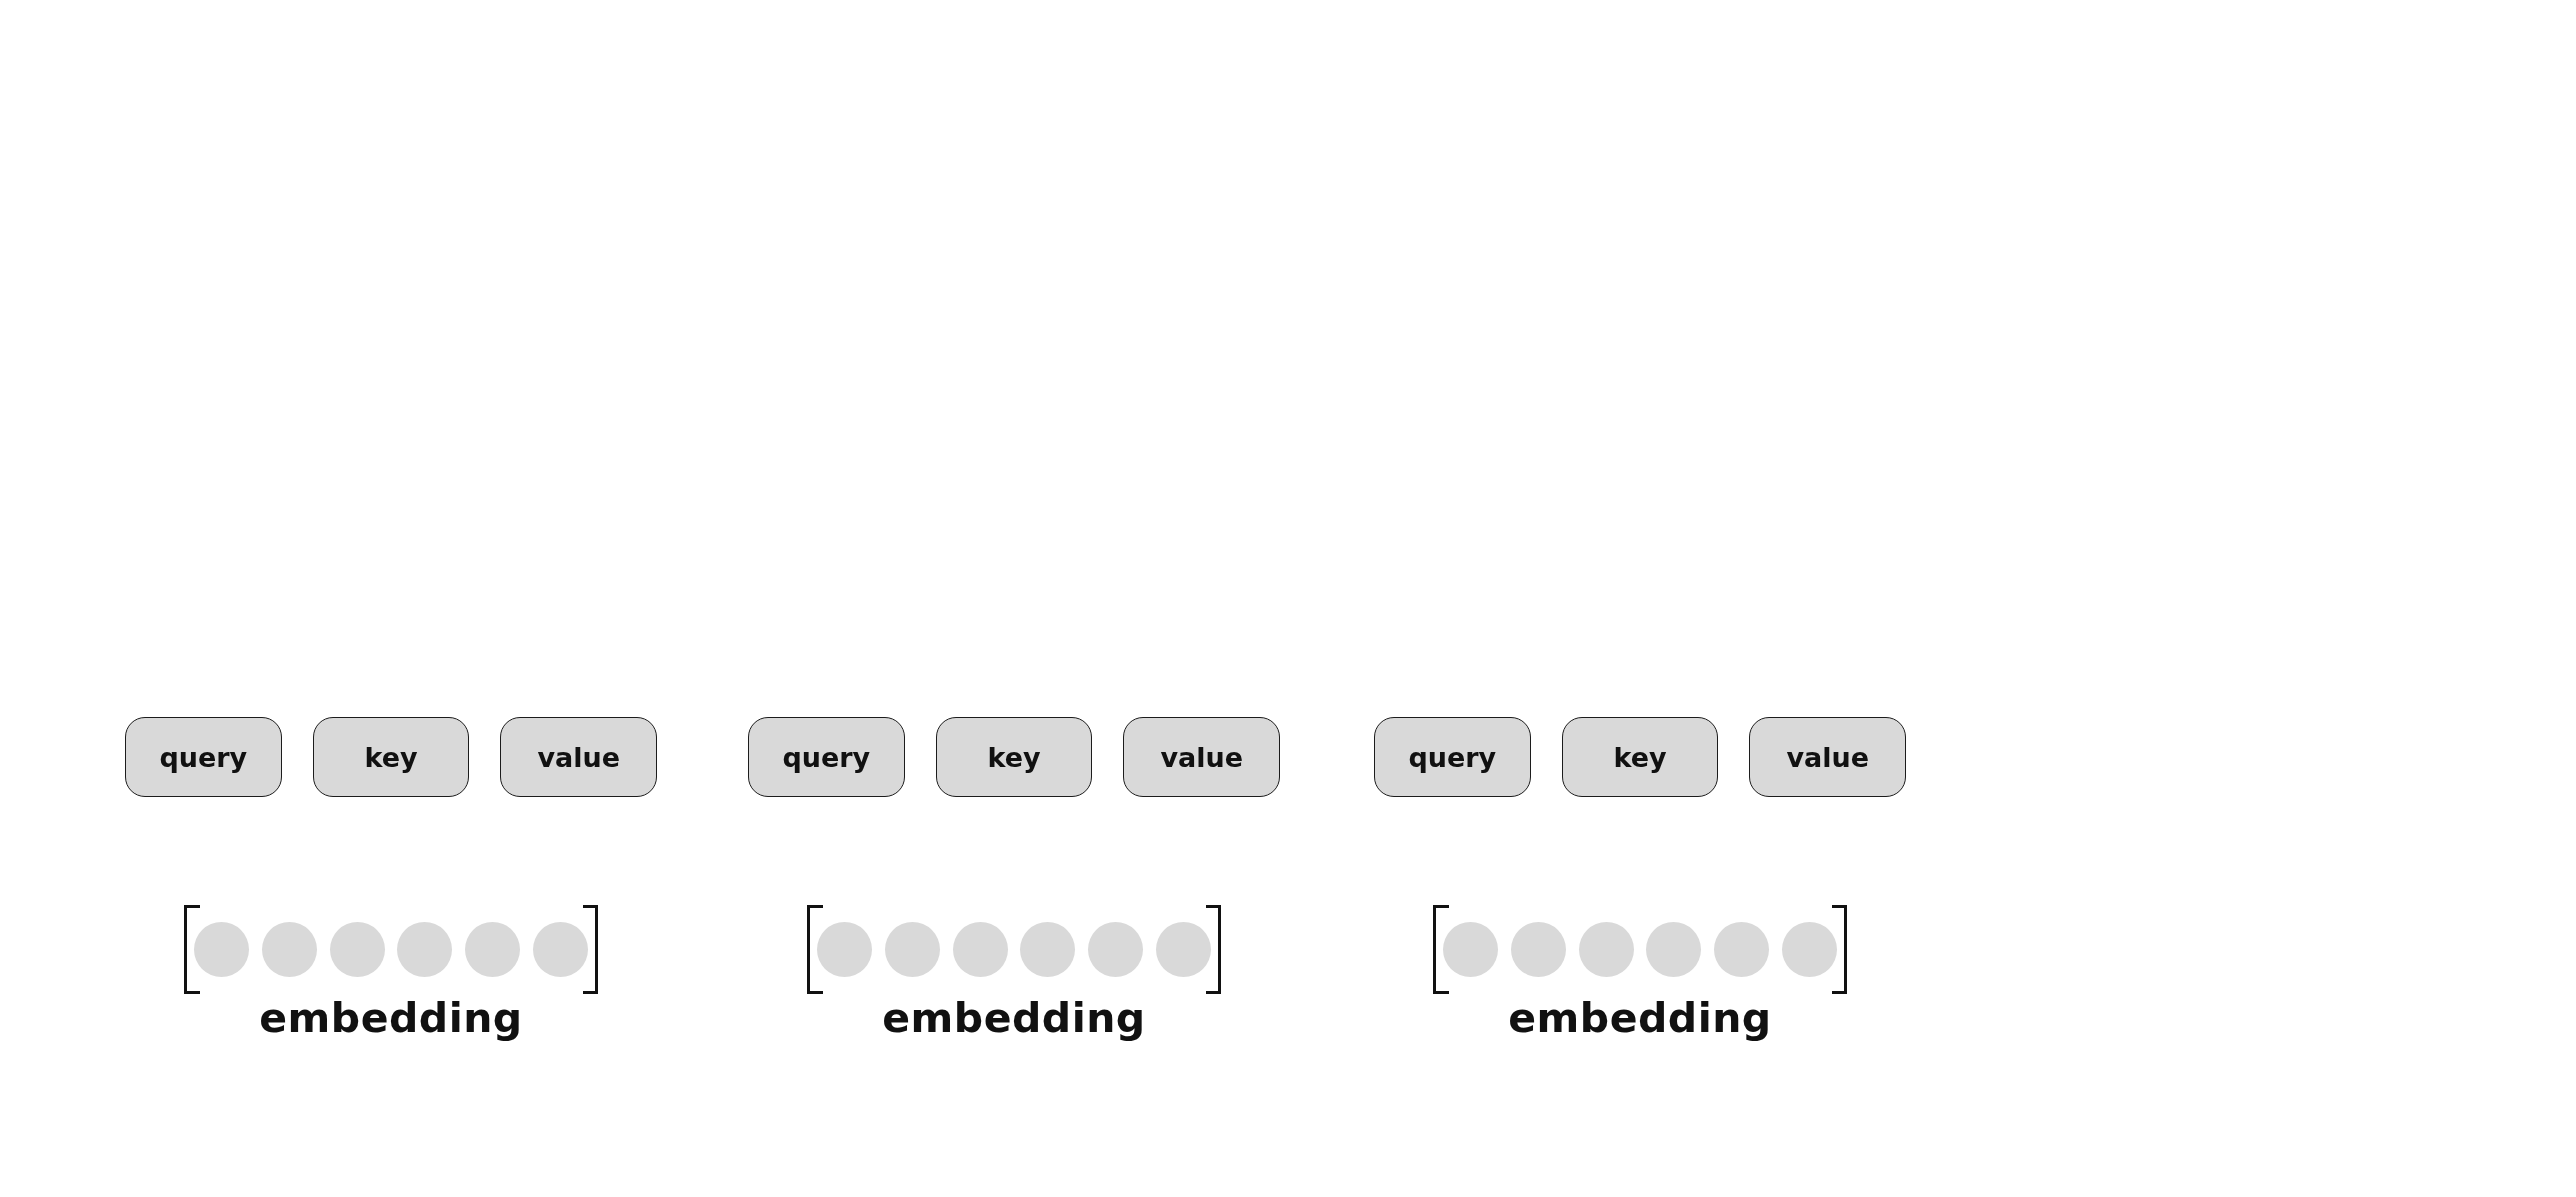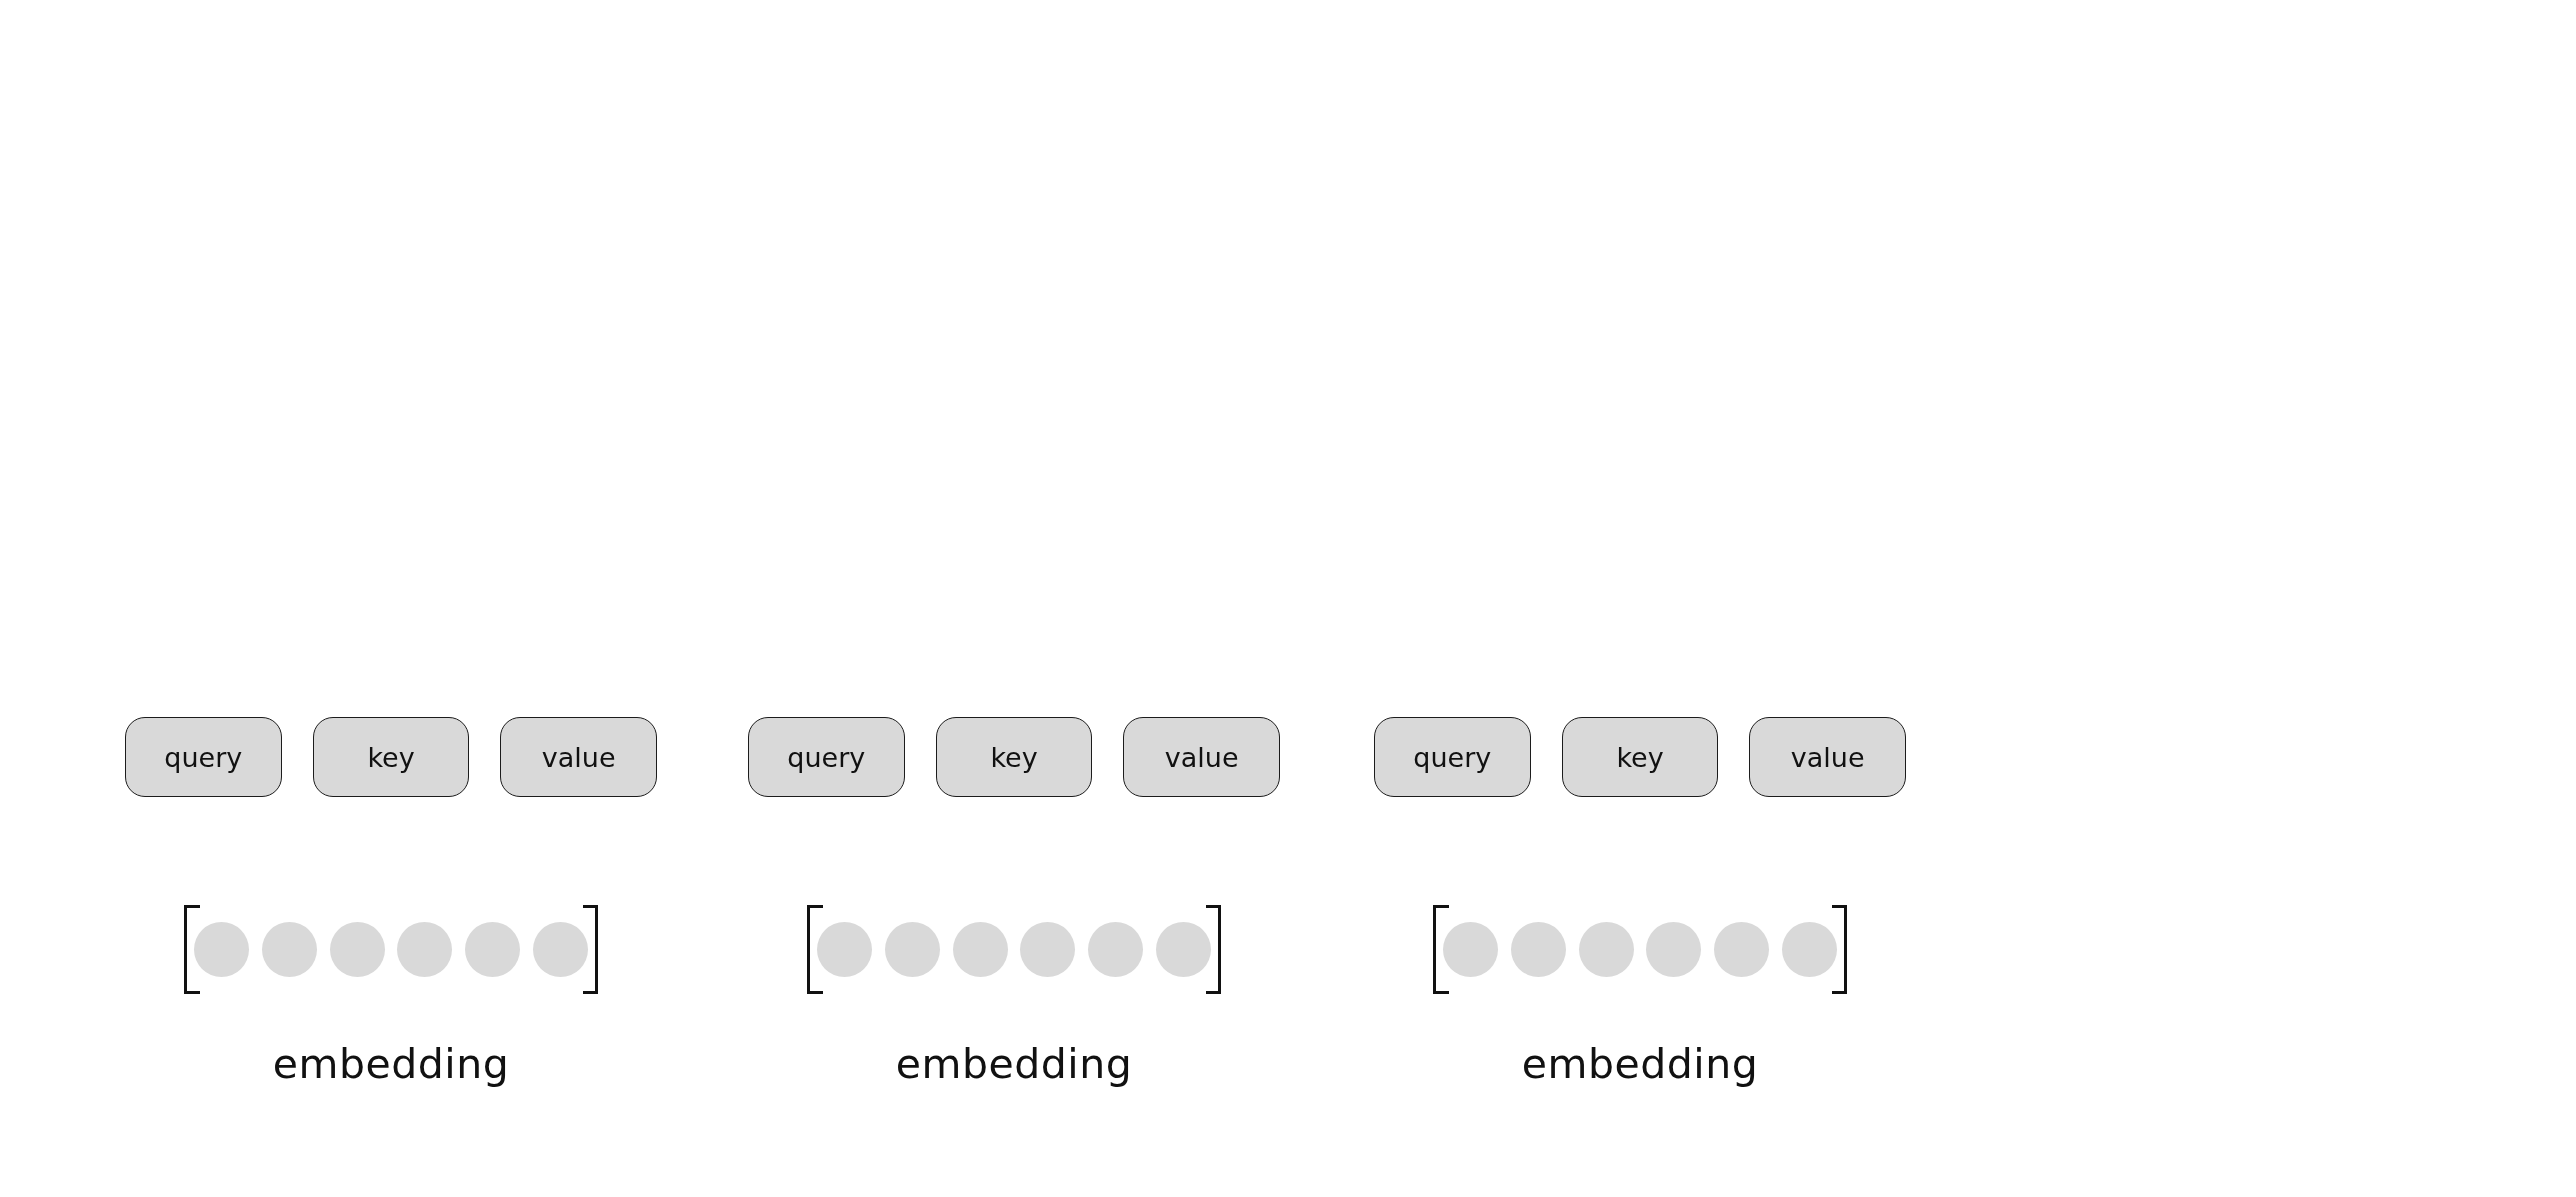--- a/index.html
+++ b/index.html
@@ -5,20 +5,21 @@
   * { box-sizing: border-box; margin: 0; padding: 0; }
   html, body { background: #ffffff; }
   body { font-family: "DejaVu Sans", "Liberation Sans", sans-serif; }
 
   .canvas {
     position: relative;
     width: 2308px;
     height: 1197px;
     background: var(--background, #ffffff);
     overflow: hidden;
+    font-weight: bold;
   }
 
   .group {
     position: absolute;
     top: 717px;
     width: 532px;
   }
   .g1 { left: 125px; }
   .g2 { left: 748px; }
   .g3 { left: 1374px; }
@@ -73,21 +74,20 @@
     gap: 12.8px;
   }
   .dot {
     width: 55px;
     height: 55px;
     border-radius: 50%;
     background: var(--shape-fill, #d9d9d9);
   }
 
   .embedding-label {
-    margin-top: 46px;
     text-align: center;
     font-size: 41px;
     color: var(--text, #111111);
     letter-spacing: 0.5px;
   }
 </style>
 </head>
 <body>
 
 <div class="canvas">

